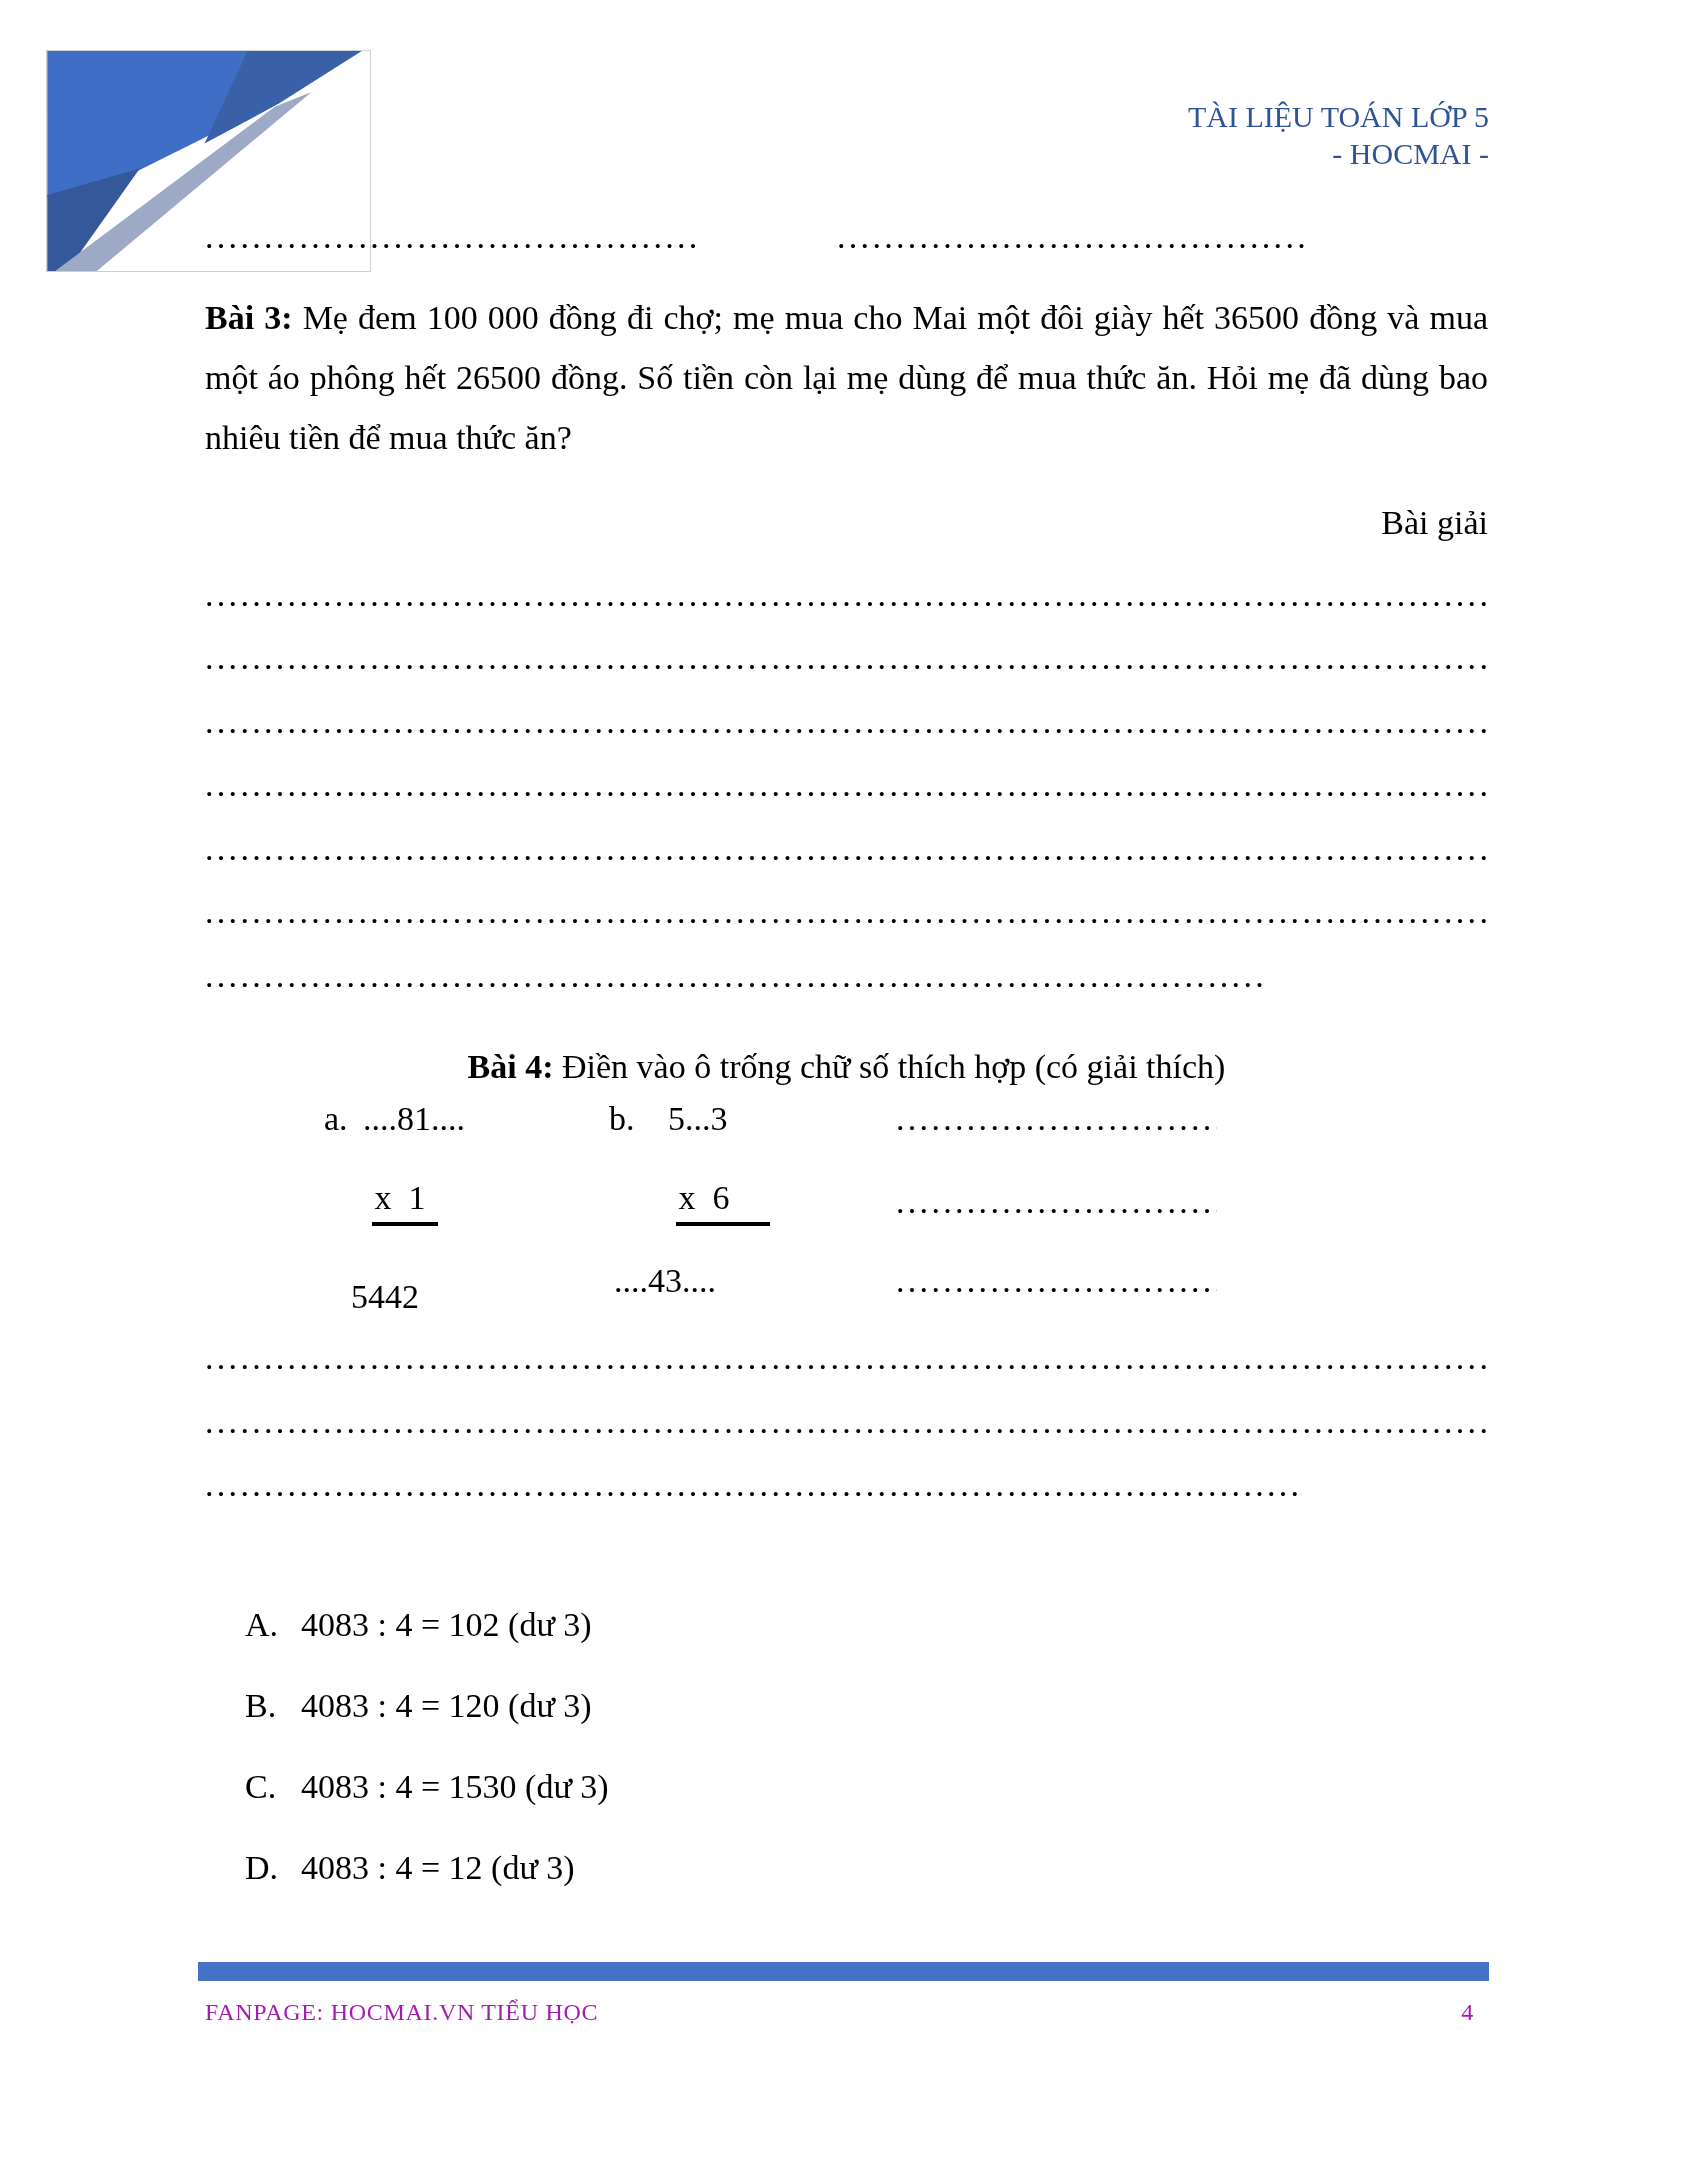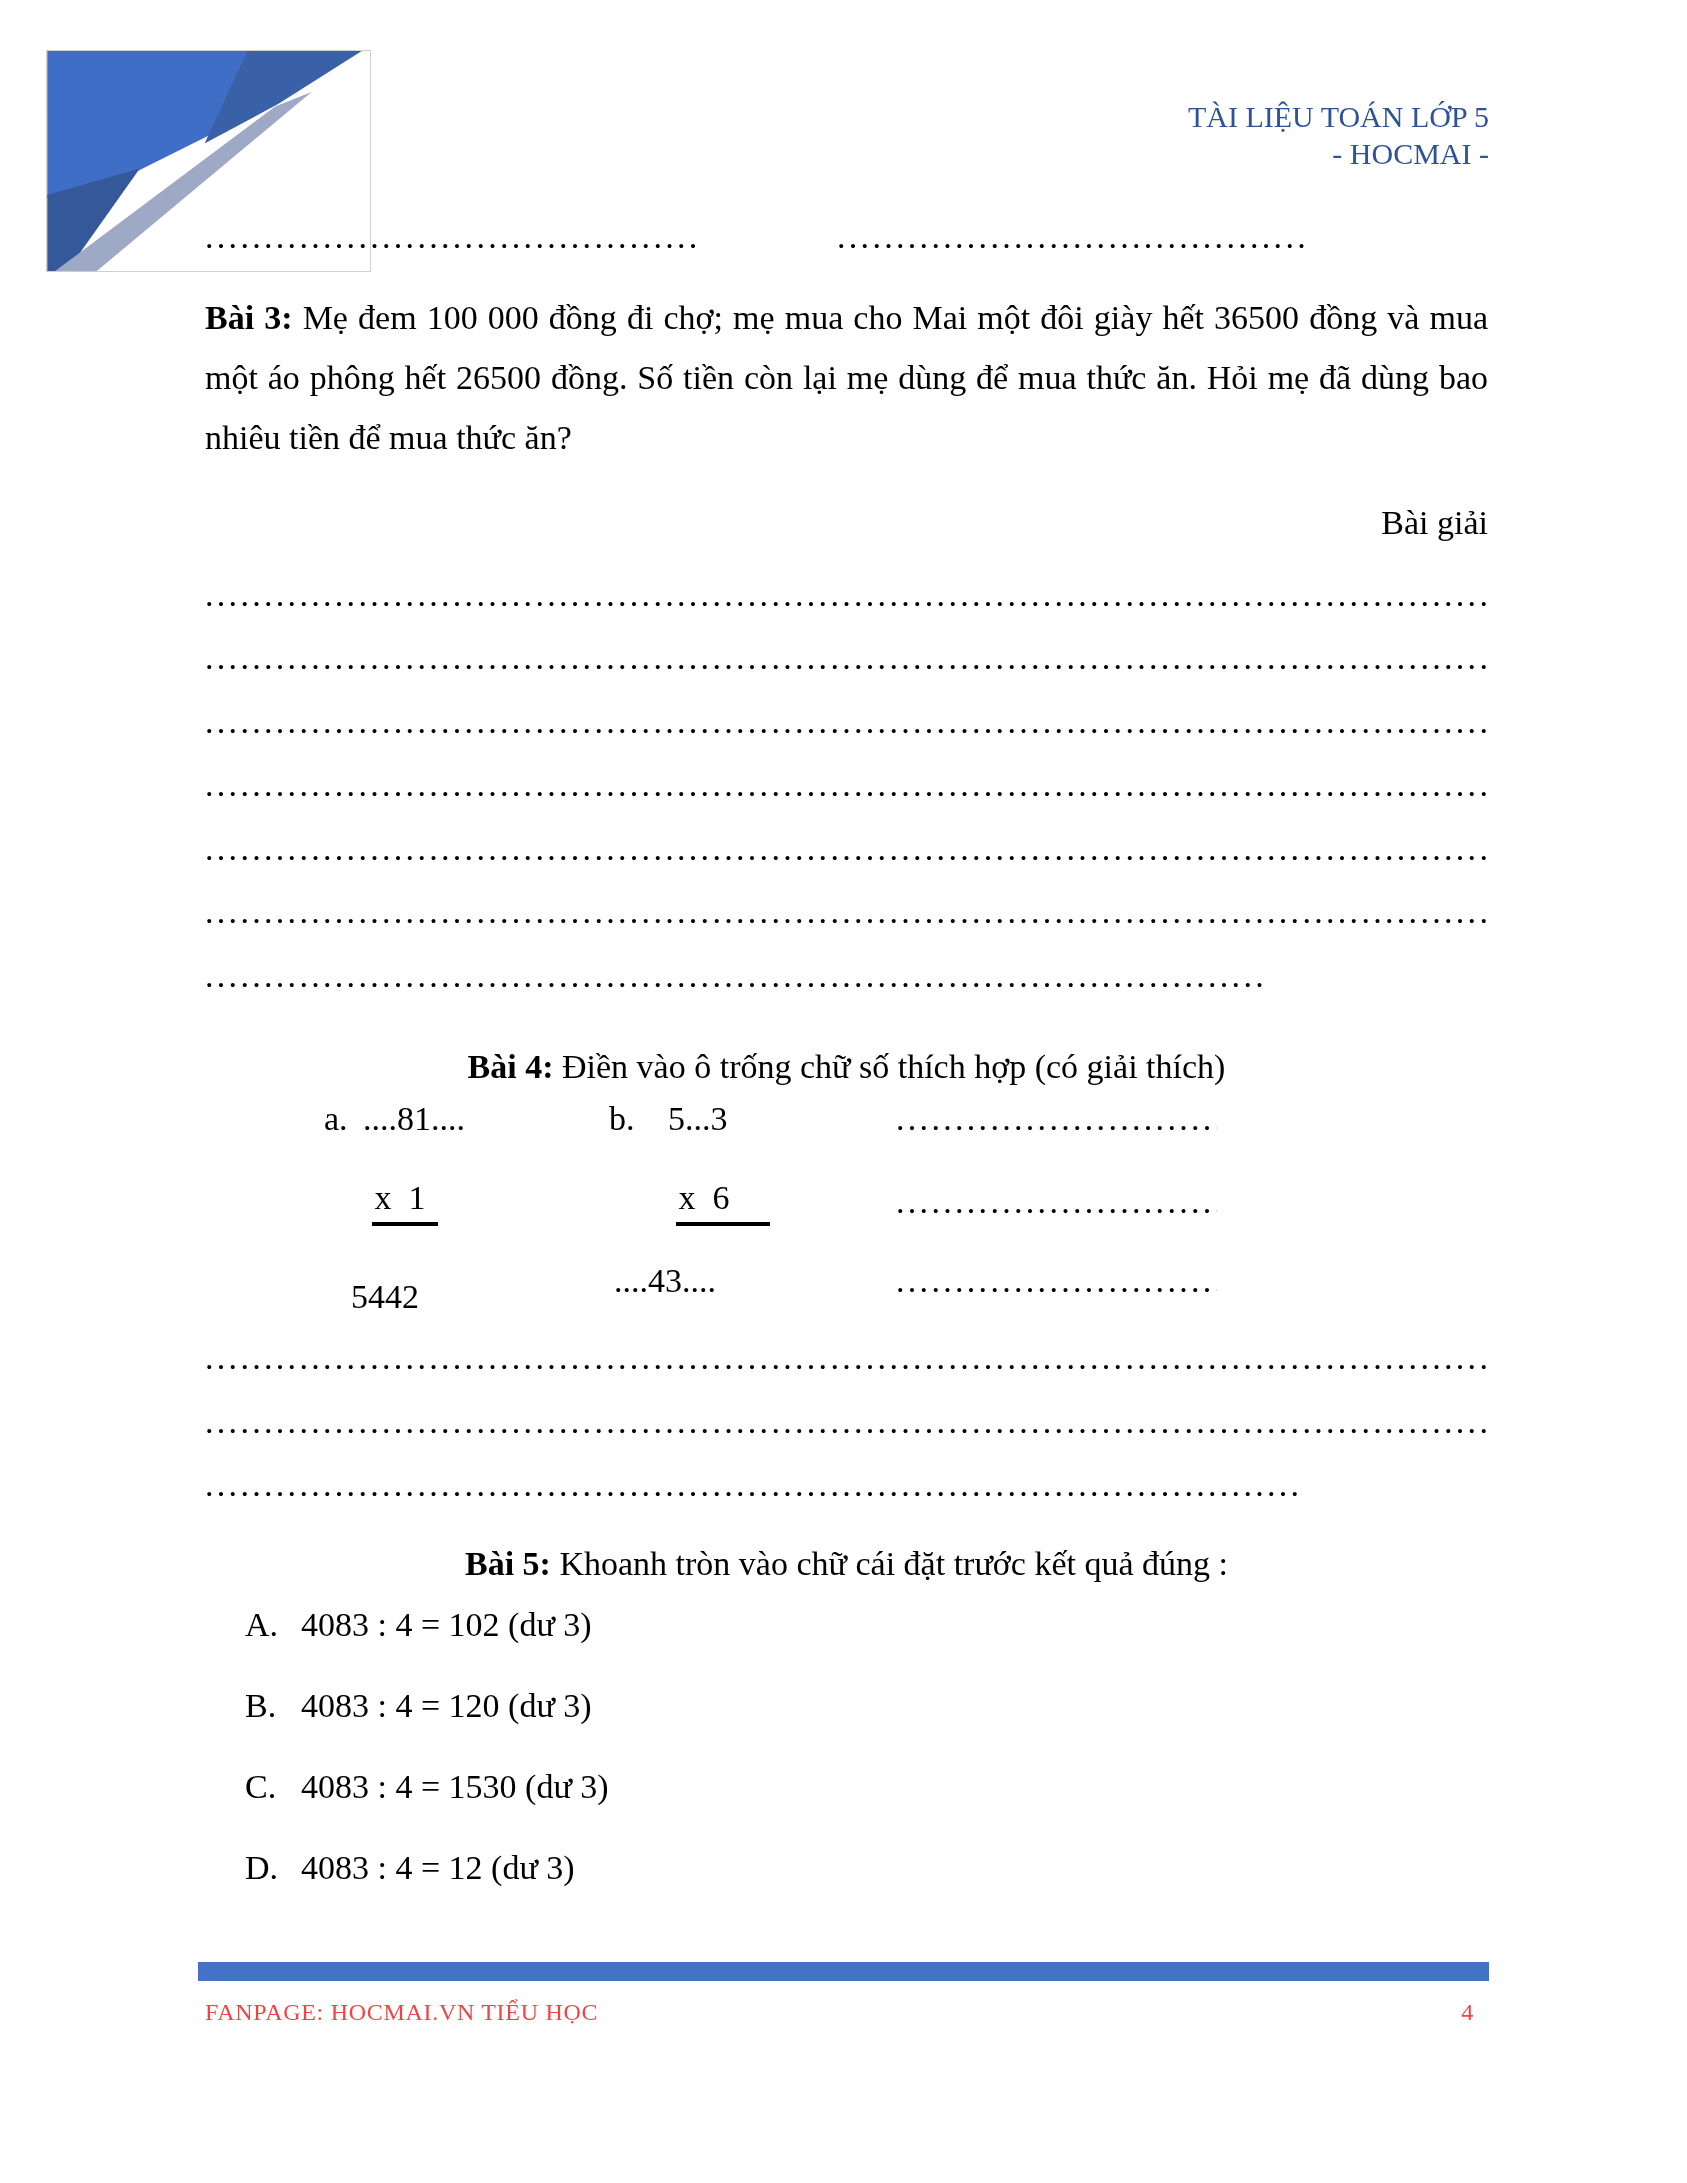--- a/index.html
+++ b/index.html
@@ -11,21 +11,21 @@
   .hdr{color:#2E5396;font-size:30px;line-height:37px;text-align:right;}
   .dots{font-size:34px;letter-spacing:3.3px;white-space:nowrap;overflow:hidden;height:41px;}
   .center{text-align:right;}
   .justify{text-align:justify;}
   .logo-box{border:1.3px solid #cfcfcf;background:#fff;}
   .mulcell{white-space:pre;font-size:34px;border-bottom:4.6px solid #000;padding:0 12px 5.3px 2.6px;}
   .num{font-size:34px;white-space:pre;}
   .opt-letter{display:inline-block;width:56px;font-size:34px;}
   .opt-text{font-size:34px;}
   .footer-bar{background:#4472C4;}
-  .footer-text{color:#ef4444;font-size:24px;letter-spacing:0.7px;}
+  .footer-text{color:#a21caf;font-size:24px;letter-spacing:0.7px;}
 </style>
 </head>
 <body>
 
 <div class="page">
 
   <div class="abs logo-box" style="left:46px;top:50px;width:323px;height:220px;">
     <svg width="323" height="220" viewBox="0 0 488 333">
       <polygon points="0,0 310,0 345,78 130,185 0,222" fill="#3E6EC6"></polygon>
       <polygon points="303,0 476,0 350,80 238,140" fill="#3A61A8"></polygon>
@@ -71,23 +71,20 @@
   <div class="abs dots" style="left:896px;top:1183px;width:321px;">........................................</div>
 
   <div class="abs num" style="left:351px;top:1262px;margin-top:16px;">5442</div>
   <div class="abs num" style="left:614px;top:1262px;text-align:right;">....43....</div>
   <div class="abs dots" style="left:896px;top:1262px;width:321px;">........................................</div>
 
   <div class="abs dots" style="left:205px;top:1339px;width:1283px;">........................................................................................................................</div>
   <div class="abs dots" style="left:205px;top:1403px;width:1283px;">........................................................................................................................</div>
   <div class="abs dots" style="left:205px;top:1466px;width:1092px;">........................................................................................................................</div>
 
-  <div class="abs body-text" style="left:205px;top:1534px;width:1283px;">
-    <span class="bold">Bài 5:</span><span> Khoanh tròn vào chữ cái đặt trước kết quả đúng :</span>
-  </div>
 
   <div class="abs" style="left:245px;top:1606px;">
     <span class="opt-letter">A.</span><span class="opt-text">4083 : 4 = 102 (dư 3)</span>
   </div>
   <div class="abs" style="left:245px;top:1687px;">
     <span class="opt-letter">B.</span><span class="opt-text">4083 : 4 = 120 (dư 3)</span>
   </div>
   <div class="abs" style="left:245px;top:1768px;">
     <span class="opt-letter">C.</span><span class="opt-text">4083 : 4 = 1530 (dư 3)</span>
   </div>

